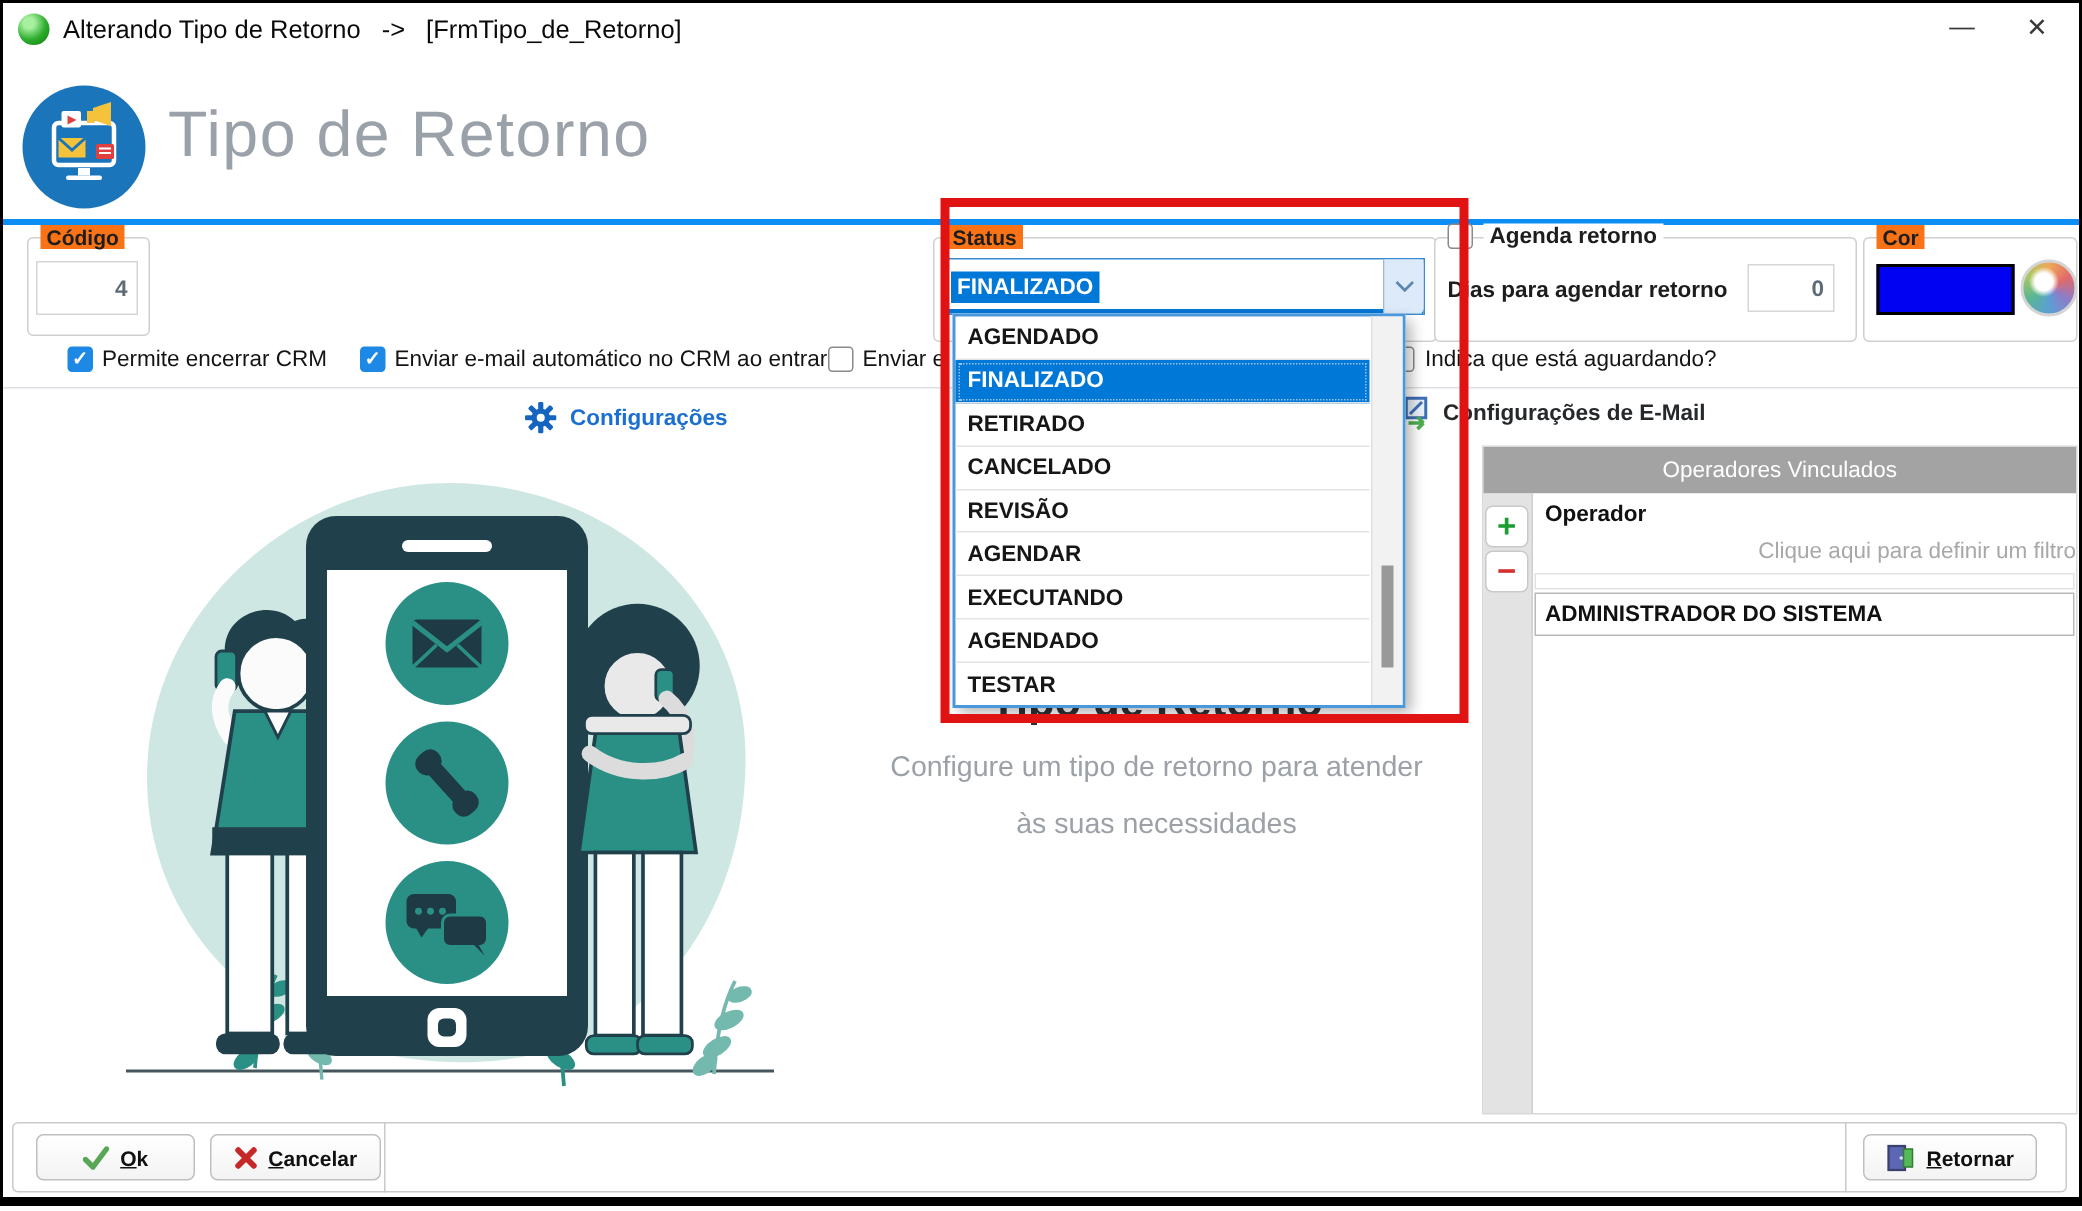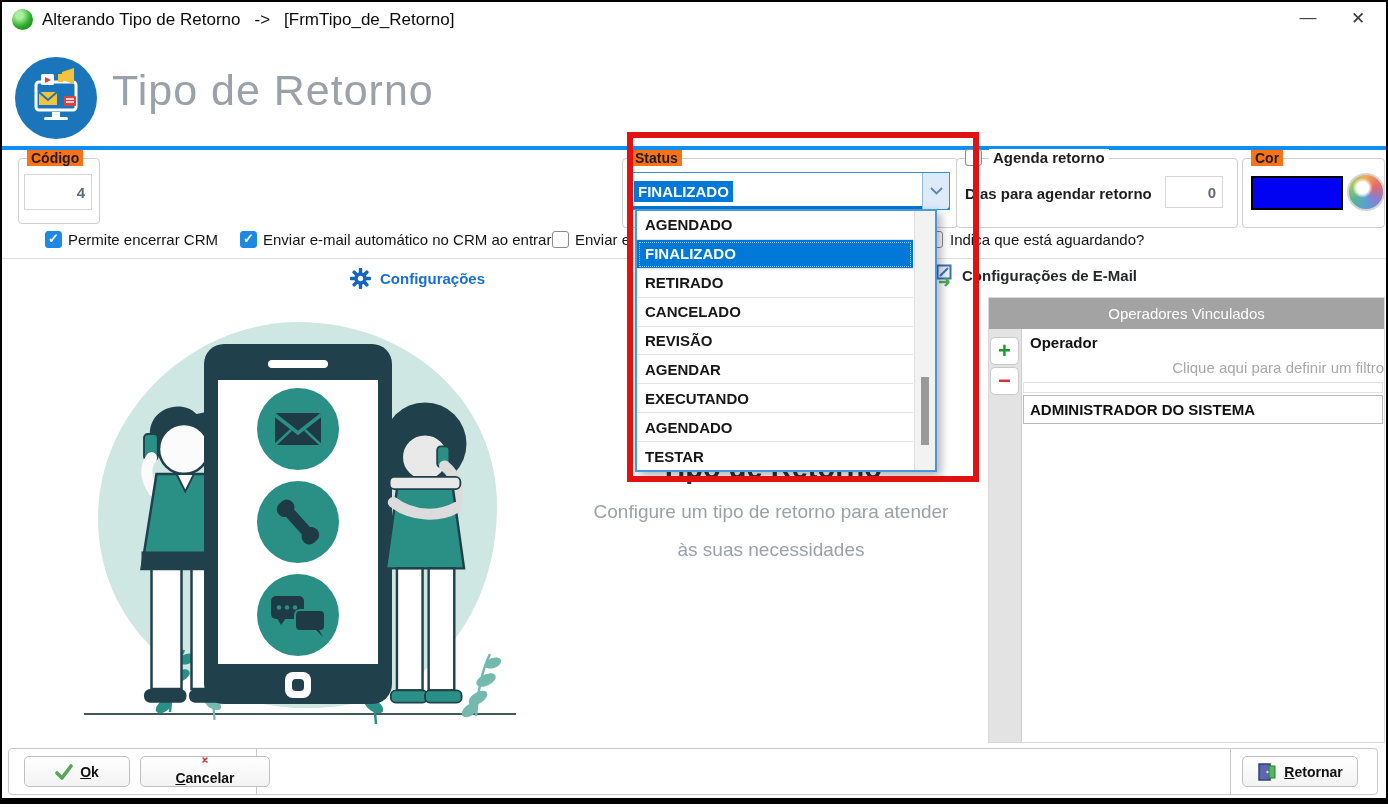--- a/index.html
+++ b/index.html
@@ -94,21 +94,21 @@
   .filter-hint{height:26px;line-height:24px;text-align:right;font-size:15px;color:#a8a8a8;}
   .empty-strip{height:9px;border:1px solid #e2e2e2;margin:0 1px;}
   .op-row{height:27px;line-height:27px;border:1px solid #b9b9b9;margin:2px 1px 0;padding-left:6px;font-size:15px;font-weight:700;color:#111;}
 
   
   .footer-box{position:absolute;left:8px;top:748px;width:1370px;height:47px;border:1px solid #c9c9c9;border-radius:4px;box-sizing:border-box;}
   .footer-sep{position:absolute;top:748px;width:1px;height:47px;background:#c9c9c9;}
   #fsep1{left:256px;} #fsep2{left:1230px;}
   .btn{position:absolute;top:756px;height:31px;background:linear-gradient(#ffffff,#f3f3f3);border:1px solid #bfbfbf;border-radius:5px;
        display:flex;align-items:center;justify-content:center;gap:7px;font-size:14px;font-weight:700;color:#101010;box-sizing:border-box;cursor:pointer;}
-  #btn-ok{left:24px;width:106px;} #btn-cancel{left:140px;width:130px;flex-direction:column;} #btn-return{left:1242px;width:116px;}
+  #btn-ok{left:24px;width:106px;} #btn-cancel{left:140px;width:114px;} #btn-return{left:1242px;width:116px;}
 
   
   .dropdown{position:absolute;left:635px;top:209px;width:302px;height:263px;background:#fff;border:2px solid #4a98dc;
             box-sizing:border-box;z-index:50;box-shadow:4px 4px 9px rgba(0,0,0,.3);}
   .dd-items{position:absolute;left:0;top:0;bottom:0;right:22px;display:flex;flex-direction:column;}
   .dd-item{flex:1;display:flex;align-items:center;padding-left:8px;font-size:15px;font-weight:700;color:#161616;
            border-bottom:1px solid #e3e3e3;cursor:default;}
   .dd-item:last-child{border-bottom:none;}
   .dd-item.selected{background:#0078d7;color:#fff;outline:1px dotted #9cc3e8;outline-offset:-3px;}
   .dd-scroll{position:absolute;right:0;top:0;bottom:0;width:20px;background:#f2f2f2;border-left:1px solid #e0e0e0;}

